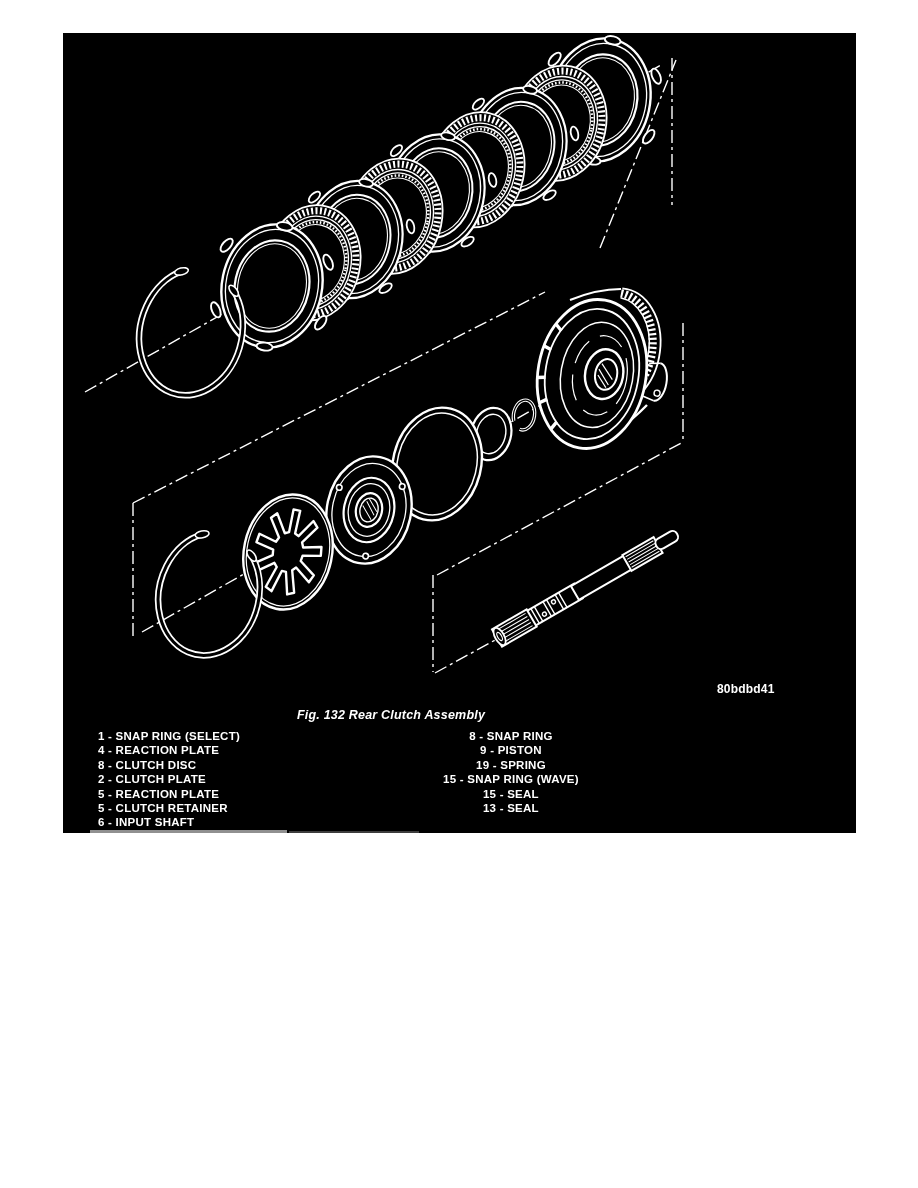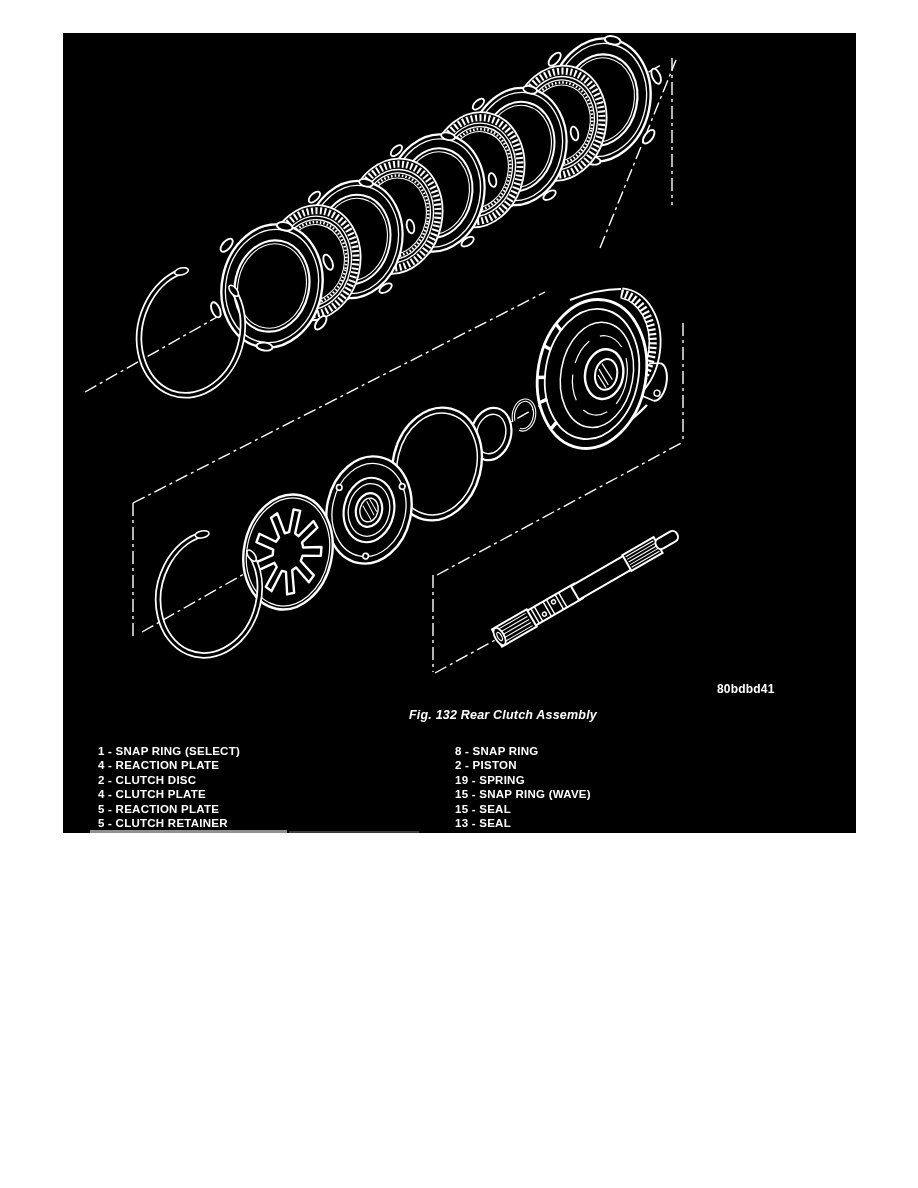--- a/index.html
+++ b/index.html
@@ -9,35 +9,35 @@
     font-family:"Liberation Sans",sans-serif;
     overflow:hidden;
   }
   .figure-panel{
     position:absolute;left:63px;top:33px;width:793px;height:800px;
     background:var(--panel,#000000);
   }
   .diagram-svg{position:absolute;left:0;top:0;}
   .caption{
     position:absolute;left:234px;top:675px;width:300px;
-    text-align:right;color:var(--line,#fff);
+    text-align:left;color:var(--line,#fff);
     font-size:12.5px;font-weight:bold;font-style:italic;letter-spacing:.2px;
     white-space:nowrap;
   }
   .fig-code{
     position:absolute;left:654px;top:649px;
     color:var(--line,#fff);font-size:12px;font-weight:bold;letter-spacing:.2px;
   }
   .legend{
     position:absolute;top:696px;color:var(--line,#fff);
     font-size:11.5px;font-weight:bold;letter-spacing:.25px;
-    line-height:14.4px;white-space:nowrap;margin-top:15px;
+    line-height:14.4px;white-space:nowrap;
   }
   .legend-left{left:35px;}
-  .legend-right{left:392px;}
+  .legend-right{left:380px;text-align:center;}
   .scan-artifact{
     position:absolute;left:27px;top:797px;width:197px;height:3px;
     background:var(--artifact,#909090);
   }
   .scan-artifact::after{
     content:"";position:absolute;left:199px;top:1px;width:130px;height:2px;
     background:#3d3d3d;
   }
 </style>
 </head>
@@ -201,30 +201,30 @@
 
     <g id="callouts-layer"></g>
   </svg>
 
   <div class="caption">Fig. 132 Rear Clutch Assembly</div>
   <div class="fig-code">80bdbd41</div>
 
   <div class="legend legend-left">
     <div class="legend-item">1 - SNAP RING (SELECT)</div>
     <div class="legend-item">4 - REACTION PLATE</div>
-    <div class="legend-item">2 - CLUTCH DISC</div>
-    <div class="legend-item">4 - CLUTCH PLATE</div>
+    <div class="legend-item">8 - CLUTCH DISC</div>
+    <div class="legend-item">2 - CLUTCH PLATE</div>
     <div class="legend-item">5 - REACTION PLATE</div>
     <div class="legend-item">5 - CLUTCH RETAINER</div>
     <div class="legend-item">6 - INPUT SHAFT</div>
   </div>
 
   <div class="legend legend-right">
     <div class="legend-item">8 - SNAP RING</div>
-    <div class="legend-item">2 - PISTON</div>
+    <div class="legend-item">9 - PISTON</div>
     <div class="legend-item">19 - SPRING</div>
     <div class="legend-item">15 - SNAP RING (WAVE)</div>
     <div class="legend-item">15 - SEAL</div>
     <div class="legend-item">13 - SEAL</div>
   </div>
 
   <div class="scan-artifact"></div>
 </div>
 
 </body></html>

